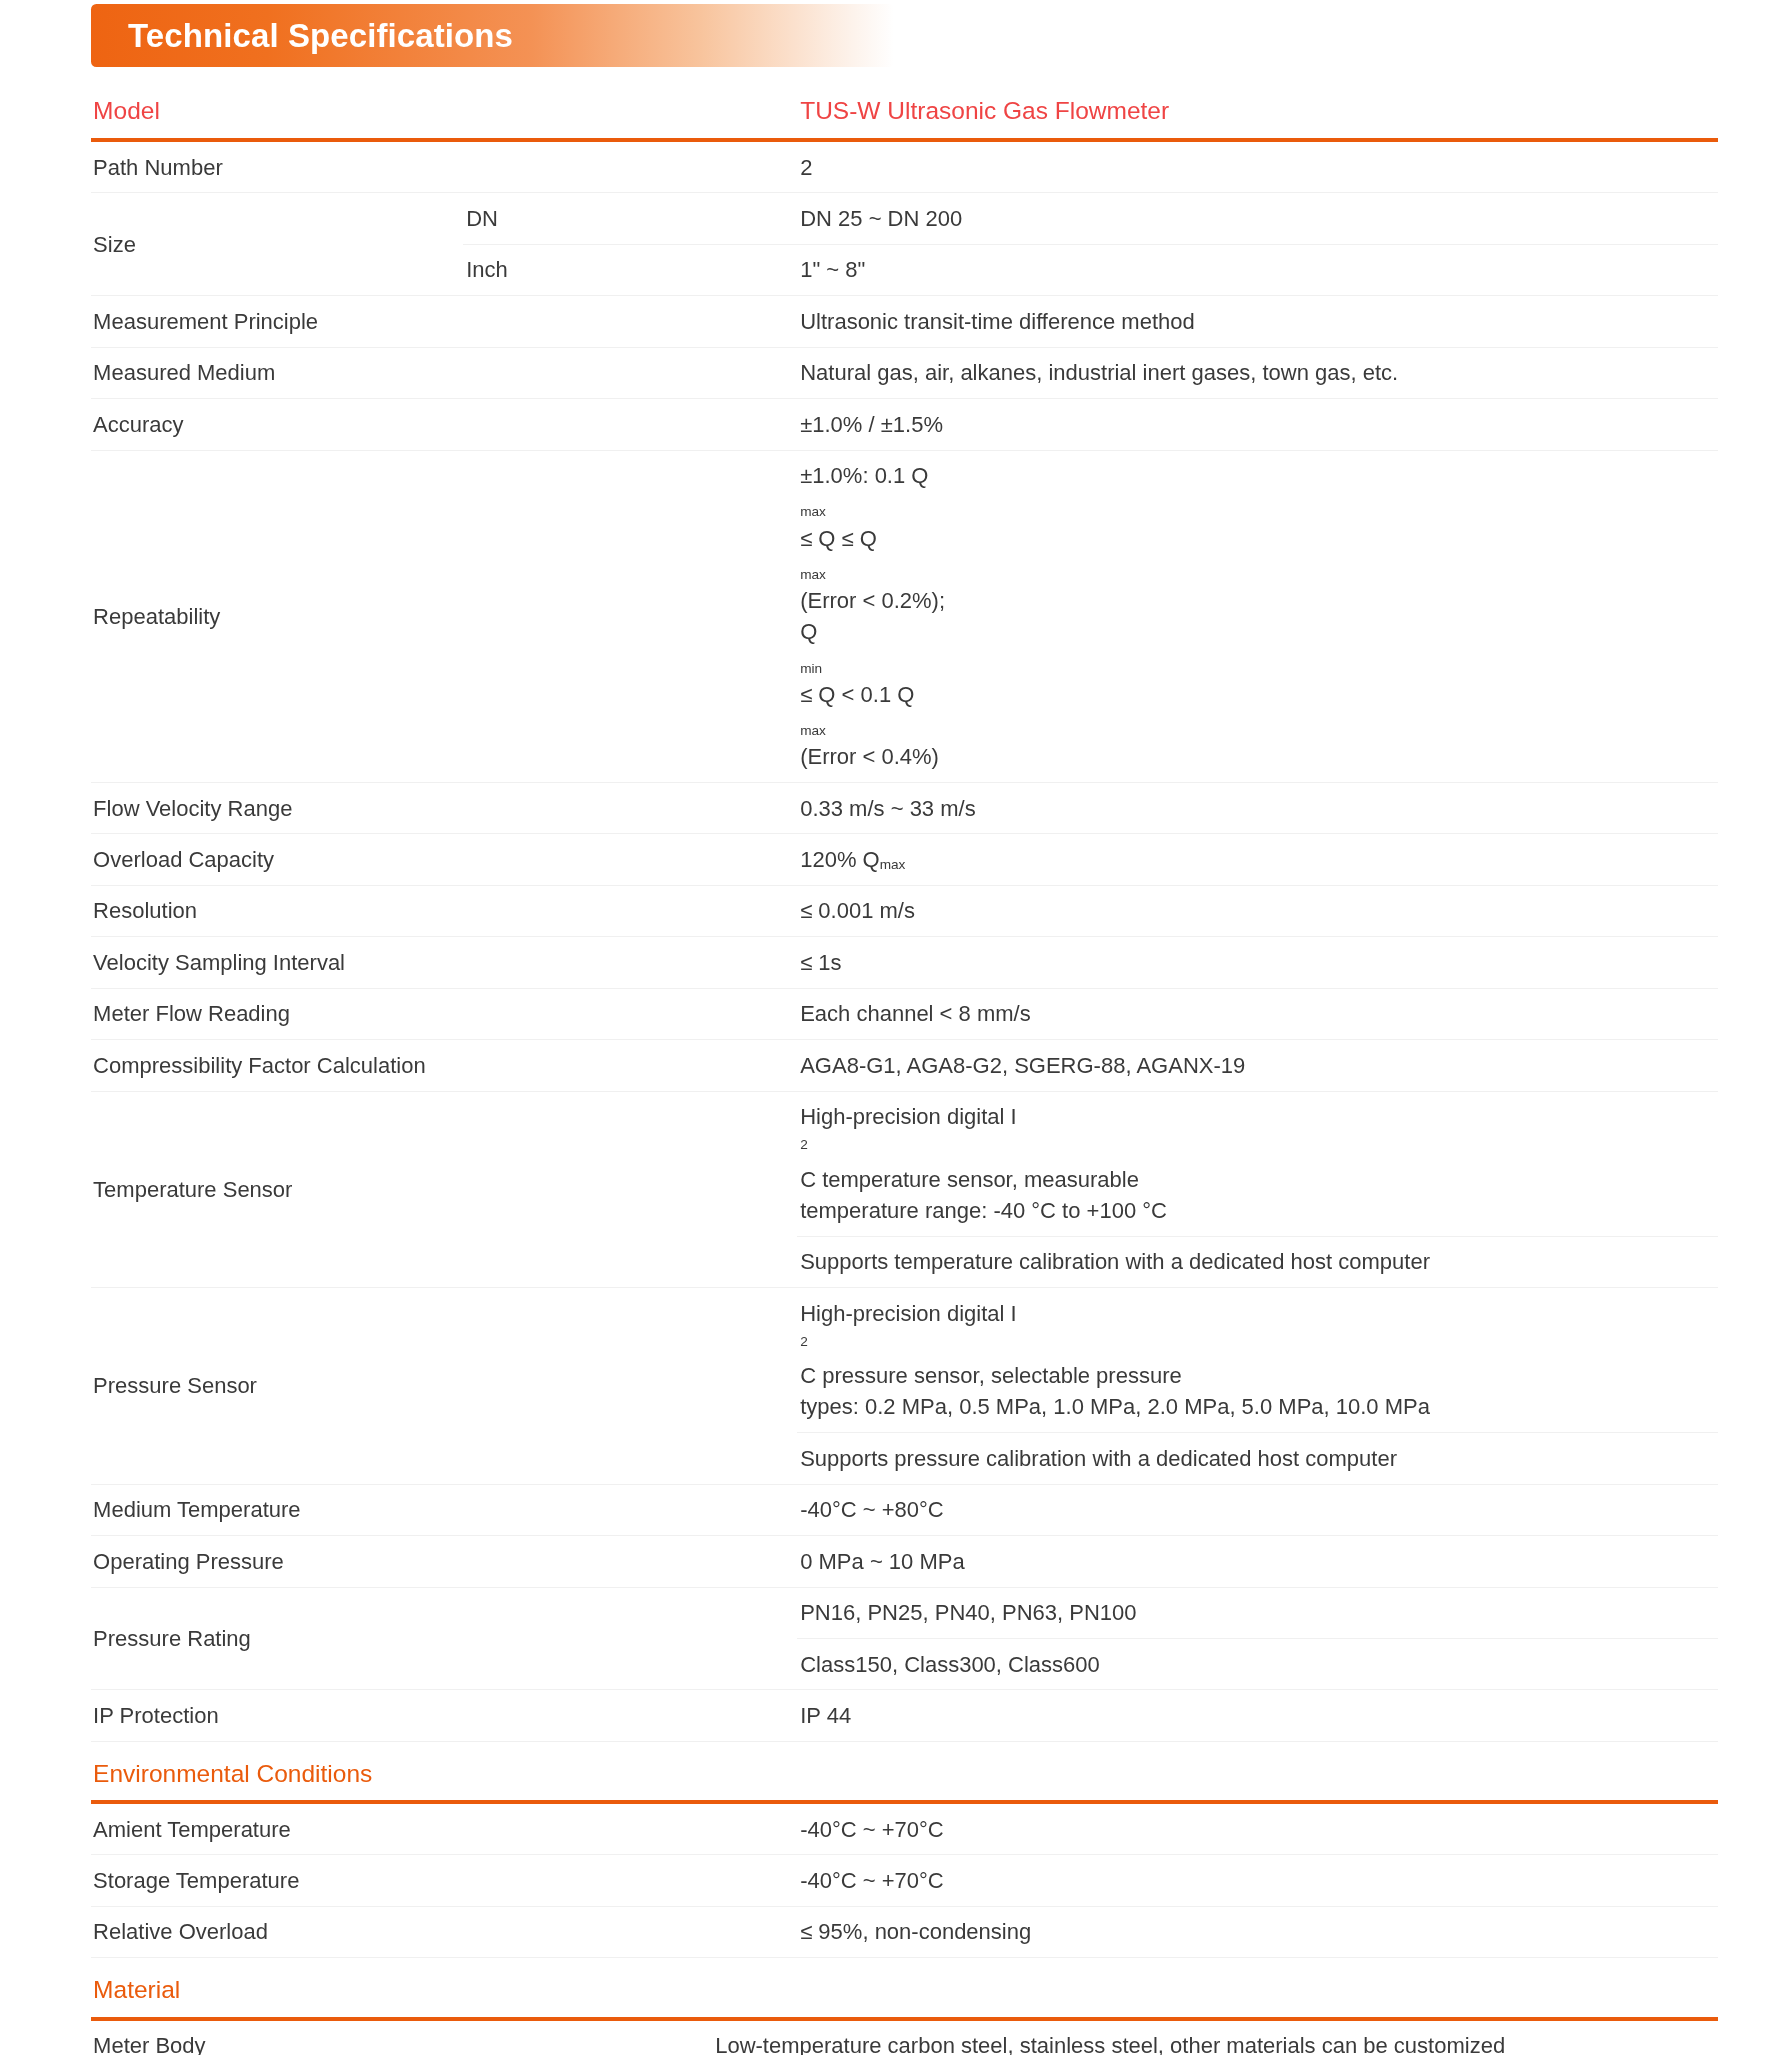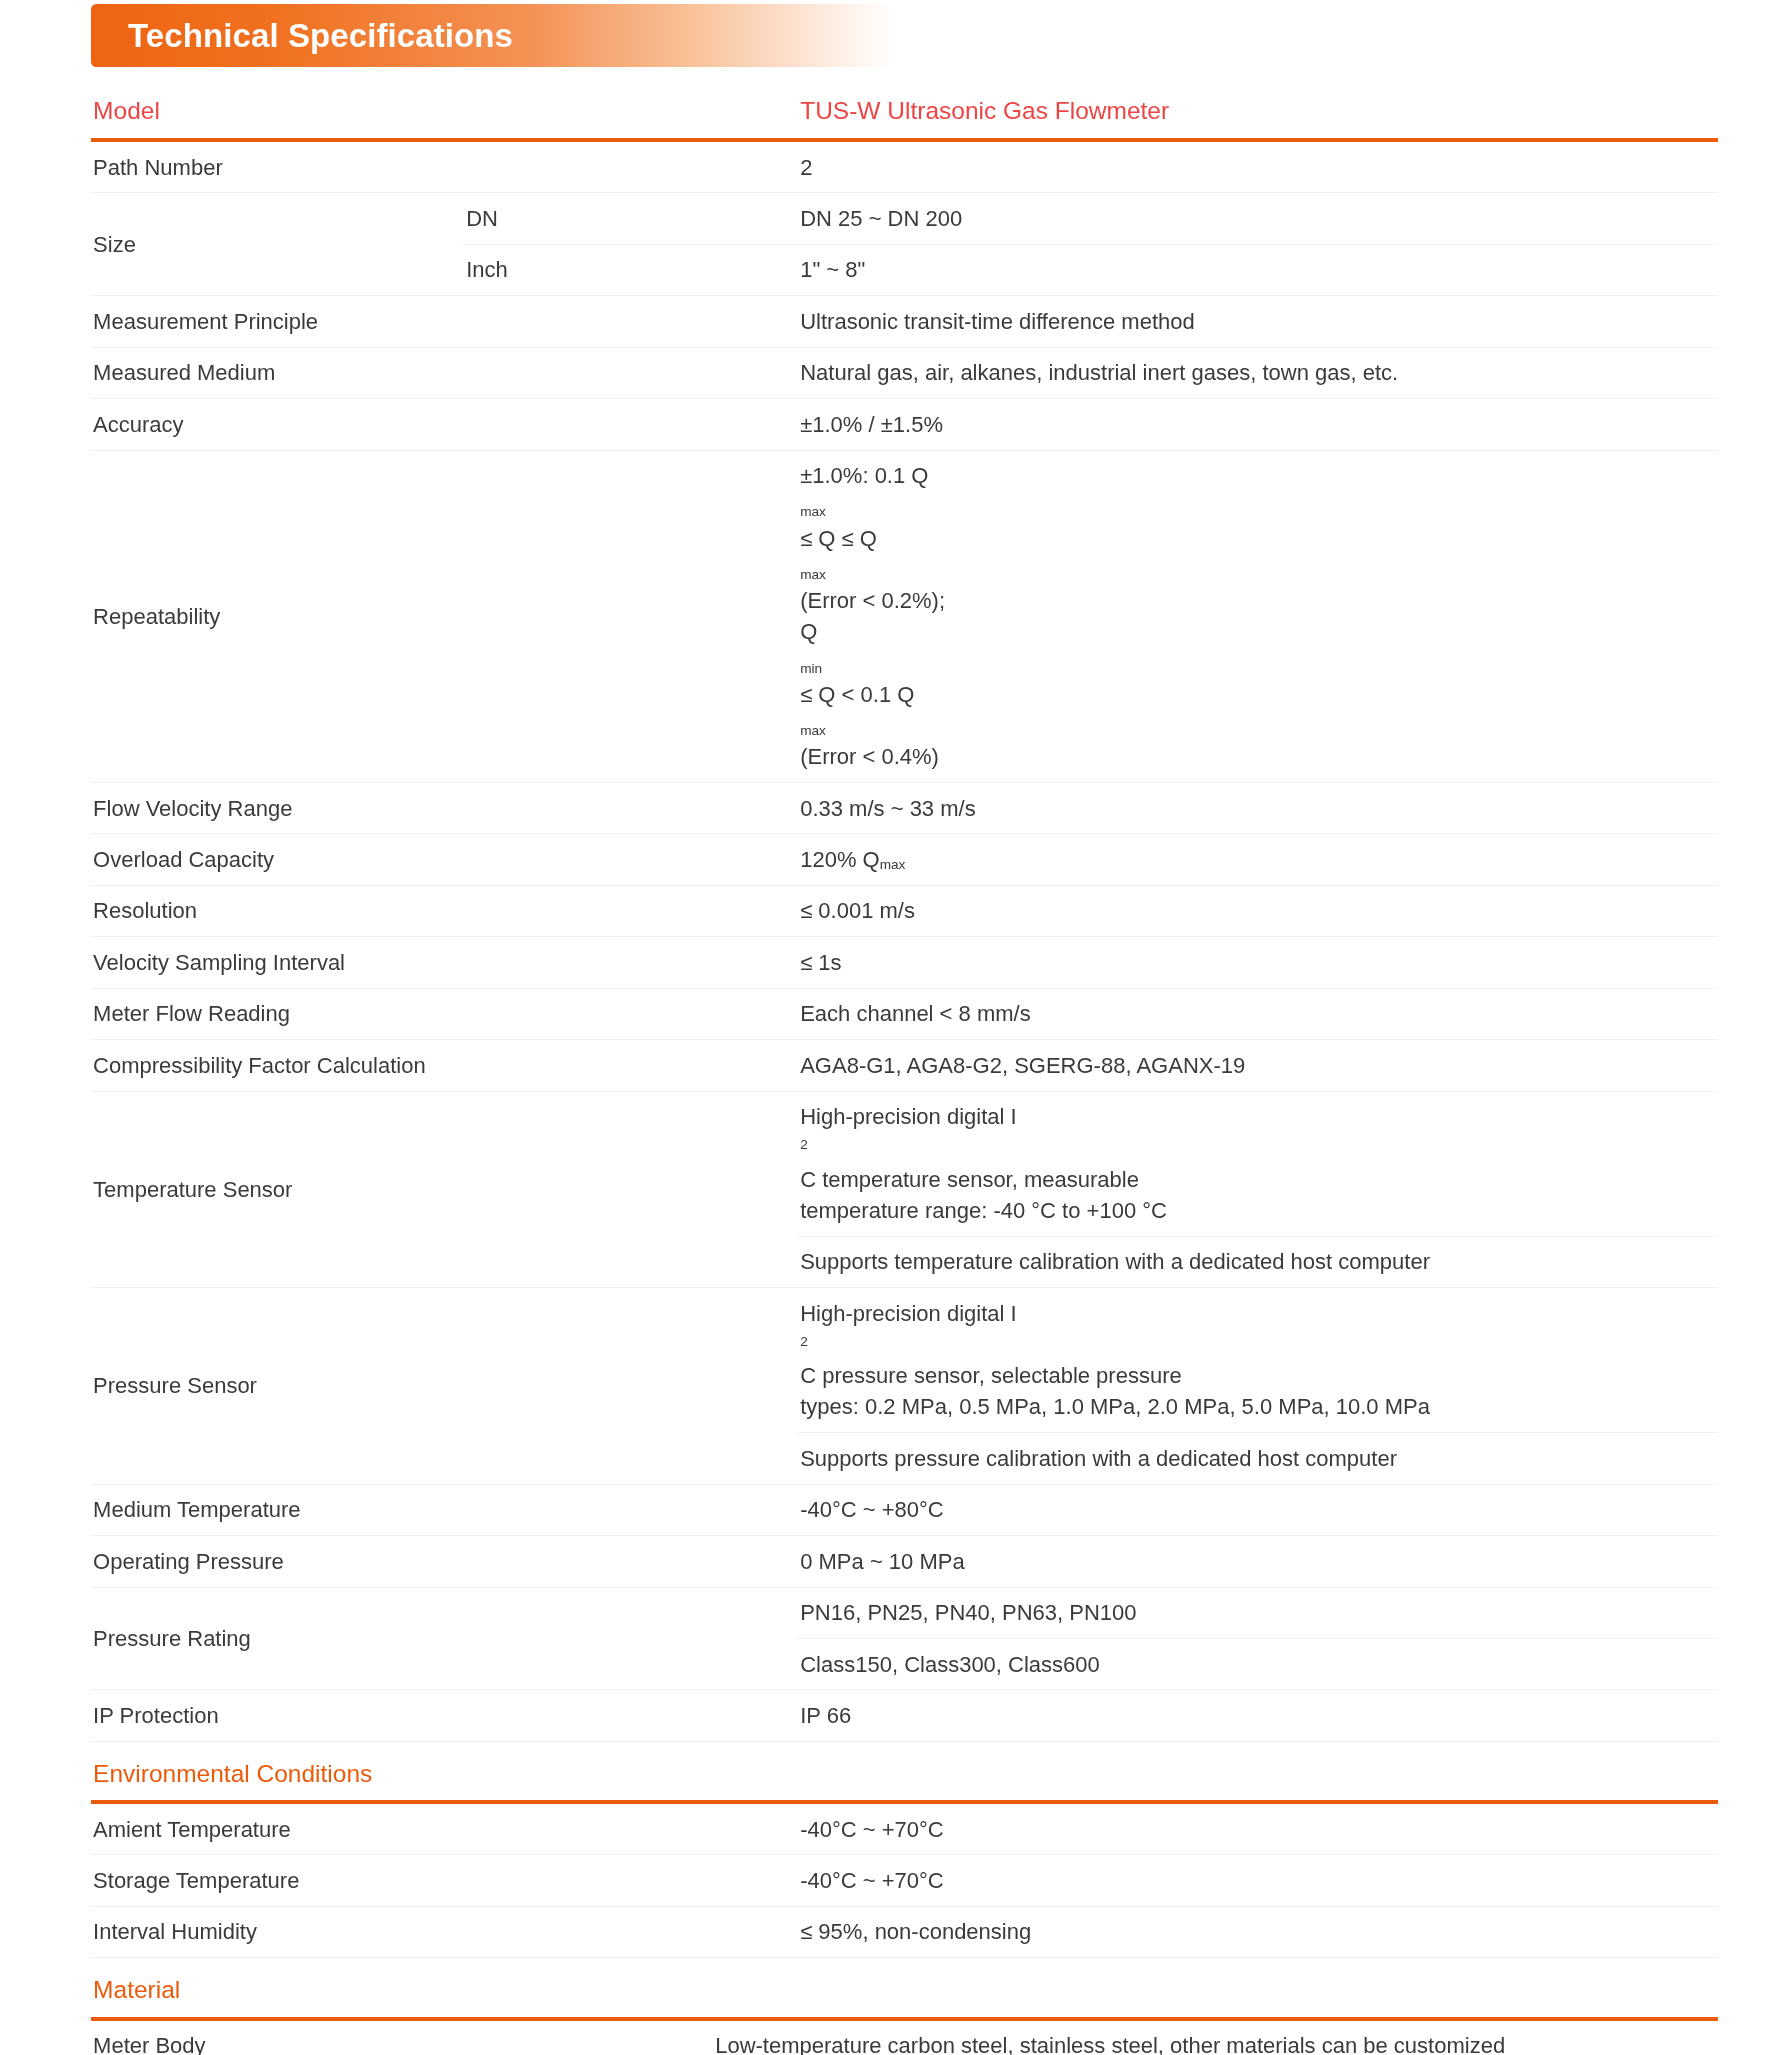--- a/index.html
+++ b/index.html
@@ -268,21 +268,21 @@
         <div class="srow">
           <div class="cell c-val val">Class150, Class300, Class600</div>
         </div>
       </div>
     </div>
     <div class="hairline"></div>
 
     <div class="row">
       <div class="cell c-label label">IP Protection</div>
       <div class="cell c-sub sub"></div>
-      <div class="cell c-val val">IP 66</div>
+      <div class="cell c-val val">IP 44</div>
     </div>
     <div class="hairline"></div>
 
     <div class="row section-head">
       <div class="cell c-label label">Environmental Conditions</div>
     </div>
     <div class="accent-rule"></div>
 
     <div class="row">
       <div class="cell c-label label">Amient Temperature</div>
@@ -292,21 +292,21 @@
     <div class="hairline"></div>
 
     <div class="row">
       <div class="cell c-label label">Storage Temperature</div>
       <div class="cell c-sub sub"></div>
       <div class="cell c-val val">-40°C ~ +70°C</div>
     </div>
     <div class="hairline"></div>
 
     <div class="row">
-      <div class="cell c-label label">Interval Humidity</div>
+      <div class="cell c-label label">Relative Overload</div>
       <div class="cell c-sub sub"></div>
       <div class="cell c-val val">≤ 95%, non-condensing</div>
     </div>
     <div class="hairline"></div>
 
     <div class="row section-head">
       <div class="cell c-label label">Material</div>
     </div>
     <div class="accent-rule"></div>
 

